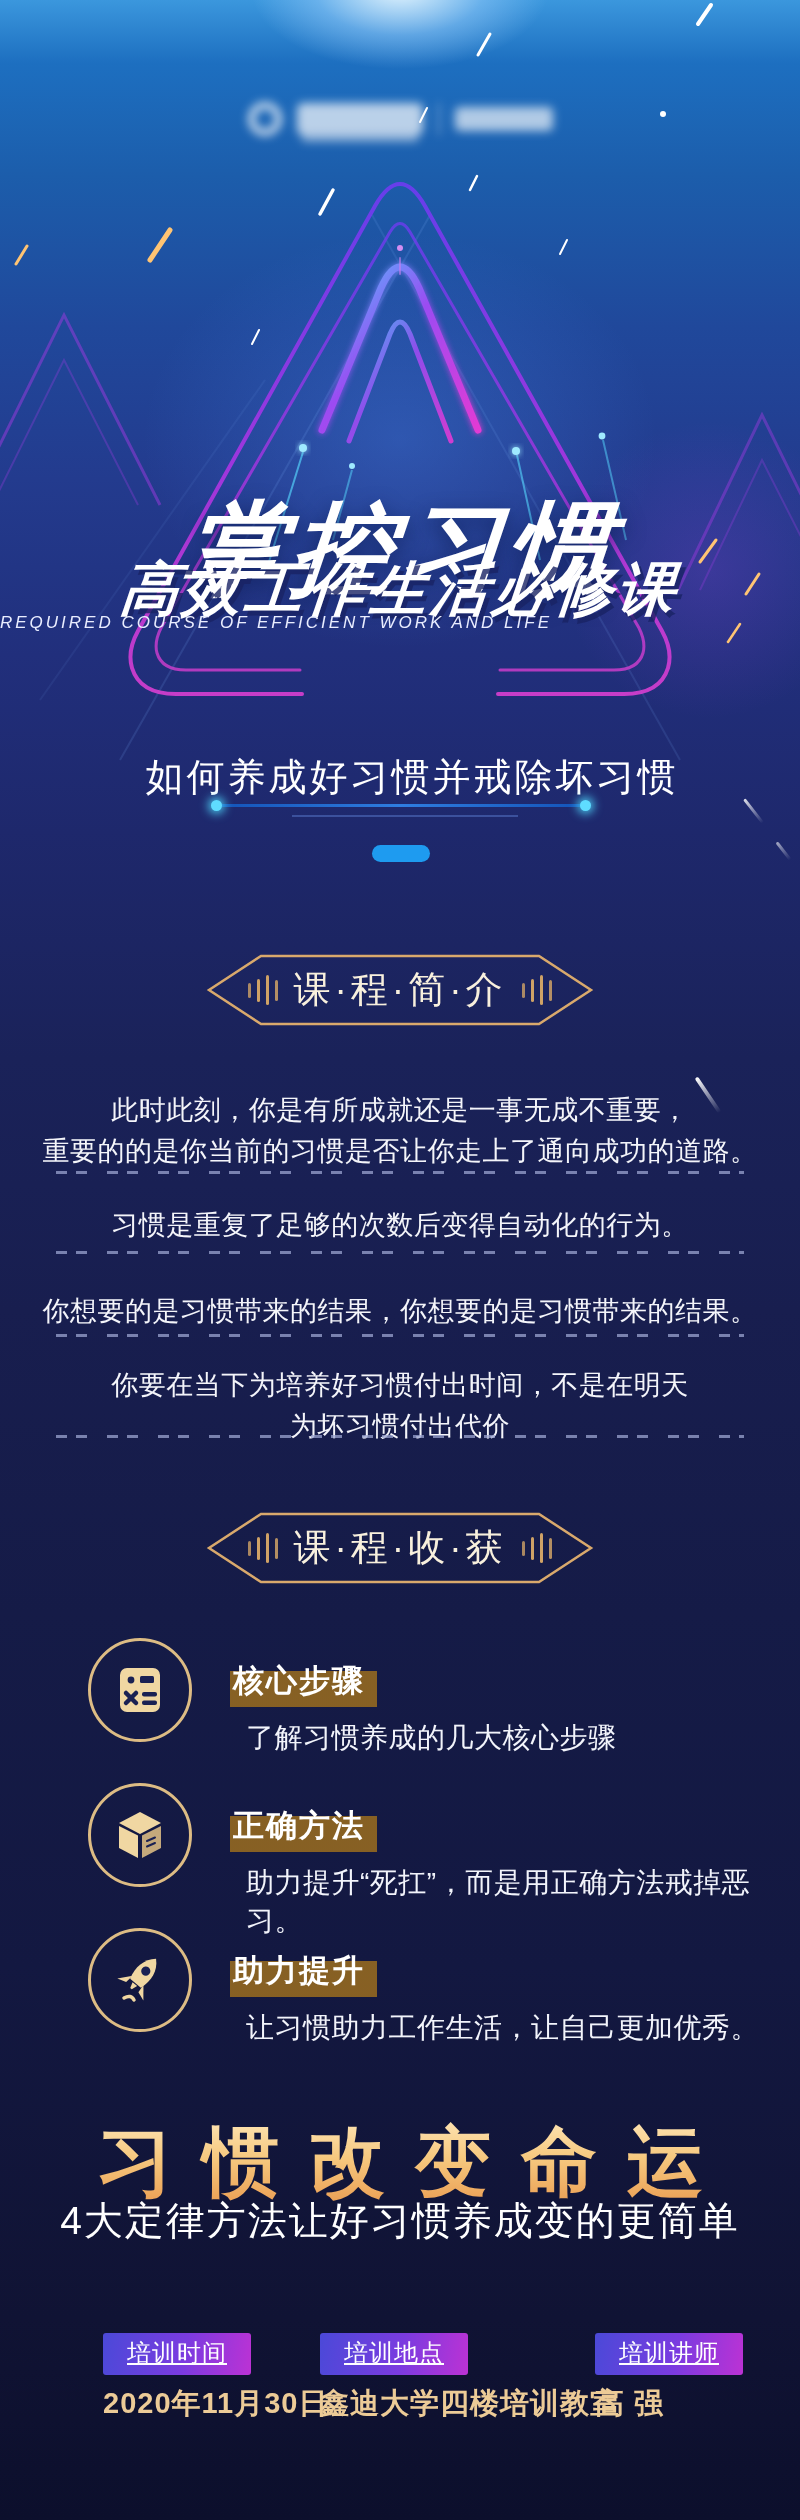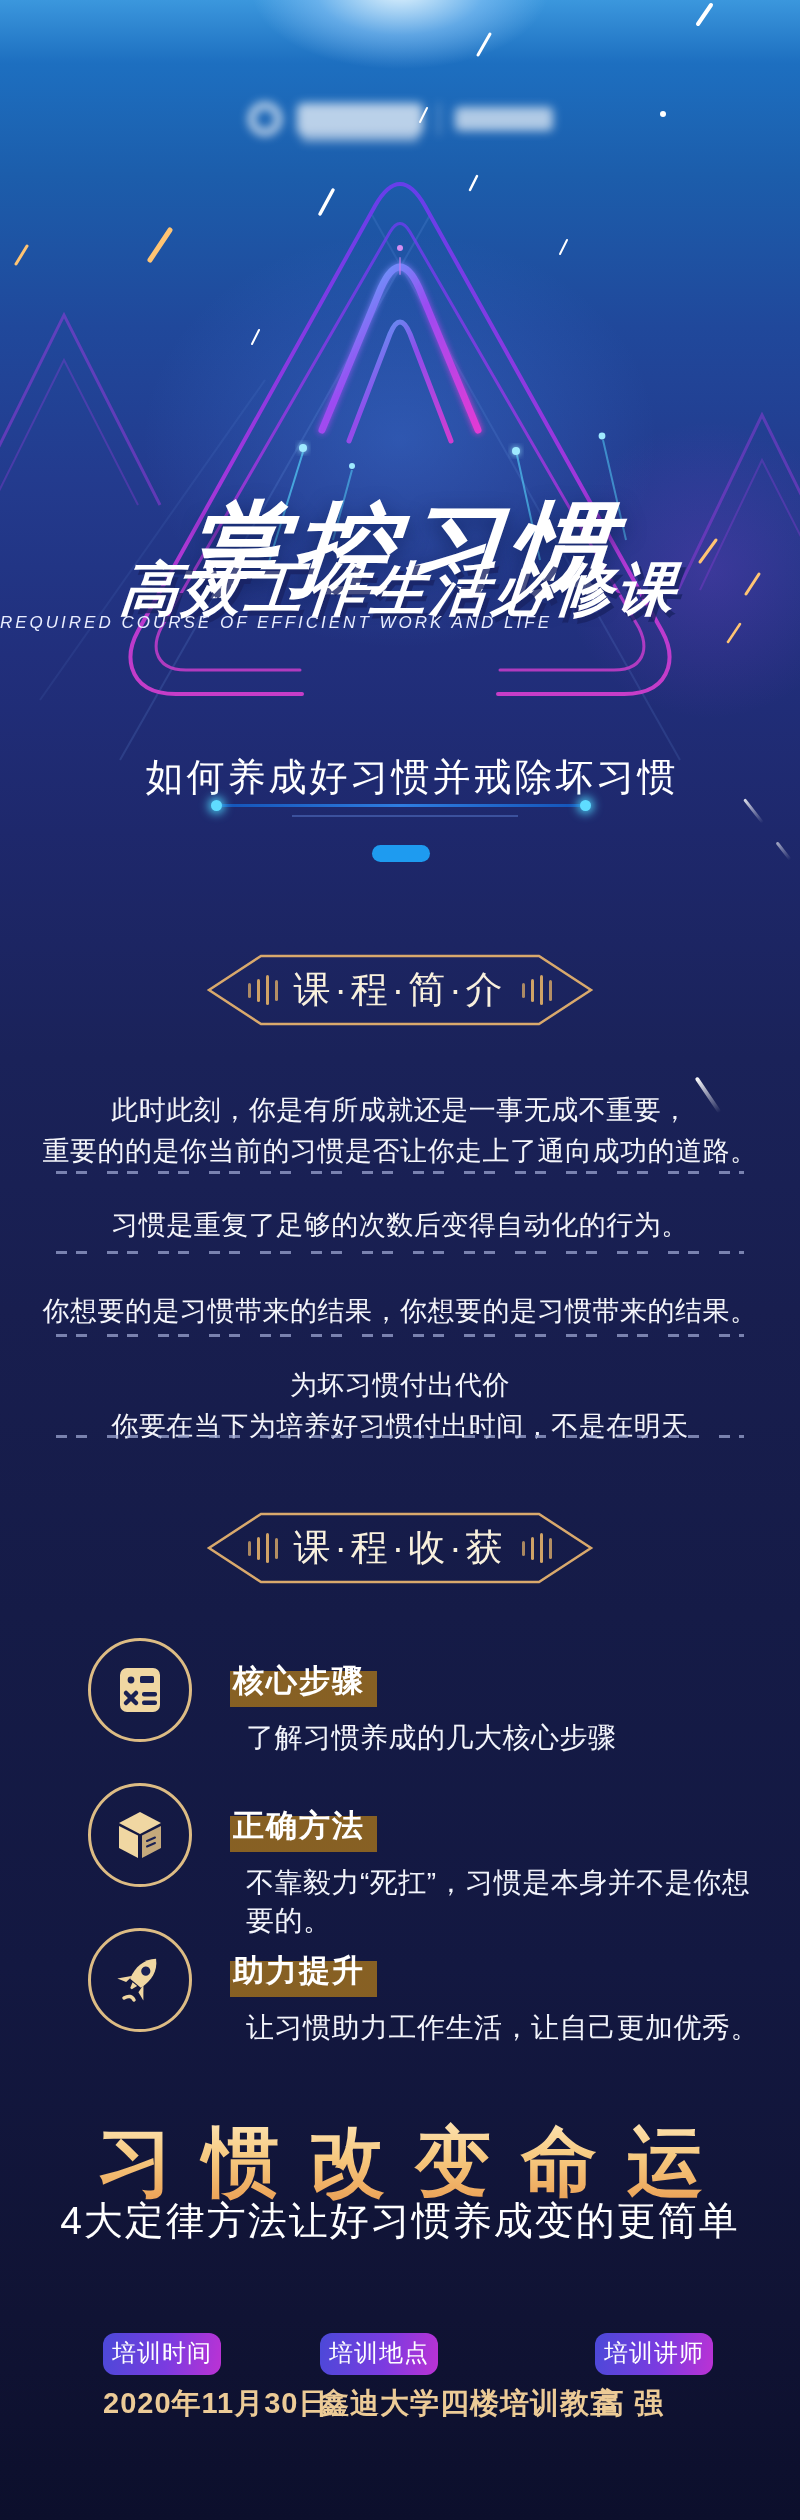--- a/index.html
+++ b/index.html
@@ -89,22 +89,22 @@
   @supports not (background-clip: text){.slogan-title{color:#f2b56b;background:none;}}
   .slogan-sub{position:absolute;top:2194px;left:0;width:800px;text-align:center;
     font-size:39px;color:#ffffff;letter-spacing:2px;font-weight:500;}
 
   
   .info-col{position:absolute;top:2333px;}
   .info-col-1{left:103px;}
   .info-col-2{left:320px;}
   .info-col-3{left:595px;}
   .info-badge{display:inline-block;font-size:24px;color:#ffffff;font-weight:500;letter-spacing:1px;
-    padding:4px 9px 6px;border-radius:12px;
-    background:linear-gradient(100deg,#4b49d8 0%,#7b3be0 55%,#bc32d4 100%);}
+    padding:4px 24px 6px;border-radius:3px;
+    background:linear-gradient(100deg,#4b49d8 0%,#7b3be0 55%,#bc32d4 100%);text-decoration:underline;}
   .info-value{margin-top:9px;font-size:29px;font-weight:700;color:#eccb97;letter-spacing:1px;white-space:nowrap;}
 </style>
 </head>
 <body>
 
 <div class="poster">
 
   <div class="glow glow-top"></div>
   <div class="glow glow-mid"></div>
   <div class="glow glow-purple"></div>
@@ -228,22 +228,22 @@
   <div class="dash" style="top:1171px;"></div>
   <div class="para" style="top:1205px;">
     <div>习惯是重复了足够的次数后变得自动化的行为。</div>
   </div>
   <div class="dash" style="top:1251px;"></div>
   <div class="para" style="top:1291px;">
     <div>你想要的是习惯带来的结果，你想要的是习惯带来的结果。</div>
   </div>
   <div class="dash" style="top:1334px;"></div>
   <div class="para" style="top:1365px;">
+    <div>你要在当下为培养好习惯付出时间，不是在明天</div>
     <div>为坏习惯付出代价</div>
-    <div>你要在当下为培养好习惯付出时间，不是在明天</div>
   </div>
   <div class="dash" style="top:1435px;"></div>
 
   <div class="section-badge" style="top:1510px;">
     <svg width="390" height="76" viewBox="0 0 390 76">
       <polygon points="56,4 334,4 386,38 334,72 56,72 4,38" fill="none" stroke="#d9a96c" stroke-width="2.5"></polygon>
     </svg>
     <div class="badge-inner">
       <span class="ticks">
           <i></i>
@@ -288,21 +288,21 @@
         <polygon points="9,21 28,30.5 28,53 9,43" fill="#f0d7a2"></polygon>
         <polygon points="51,21 32,30.5 32,53 51,43" fill="#e4c386" opacity=".85"></polygon>
         <g stroke="#1a2153" stroke-width="2" stroke-linecap="round">
           <line x1="37" y1="36" x2="45" y2="32.5"></line>
             <line x1="37" y1="41.5" x2="45" y2="38"></line>
         </g>
       </svg>
     </div>
     <div class="f-body" style="padding-top:20px;">
       <span class="f-title">正确方法</span>
-      <div class="f-desc">不靠毅力“死扛”，习惯是本身并不是你想要的。</div>
+      <div class="f-desc">助力提升“死扛”，而是用正确方法戒掉恶习。</div>
     </div>
   </div>
 
   <div class="feature" style="top:1928px;">
     <div class="f-icon">
       <svg width="60" height="60" viewBox="0 0 60 60">
         <g transform="rotate(40 30 28)">
           <path d="M30 3 C39 11 41 23 37 35 L23 35 C19 23 21 11 30 3 Z" fill="#f0d7a2"></path>
           <circle cx="30" cy="19" r="4.6" fill="#1a2153"></circle>
           <path d="M23 31 L13 43 L22 40 Z" fill="#f0d7a2"></path>

